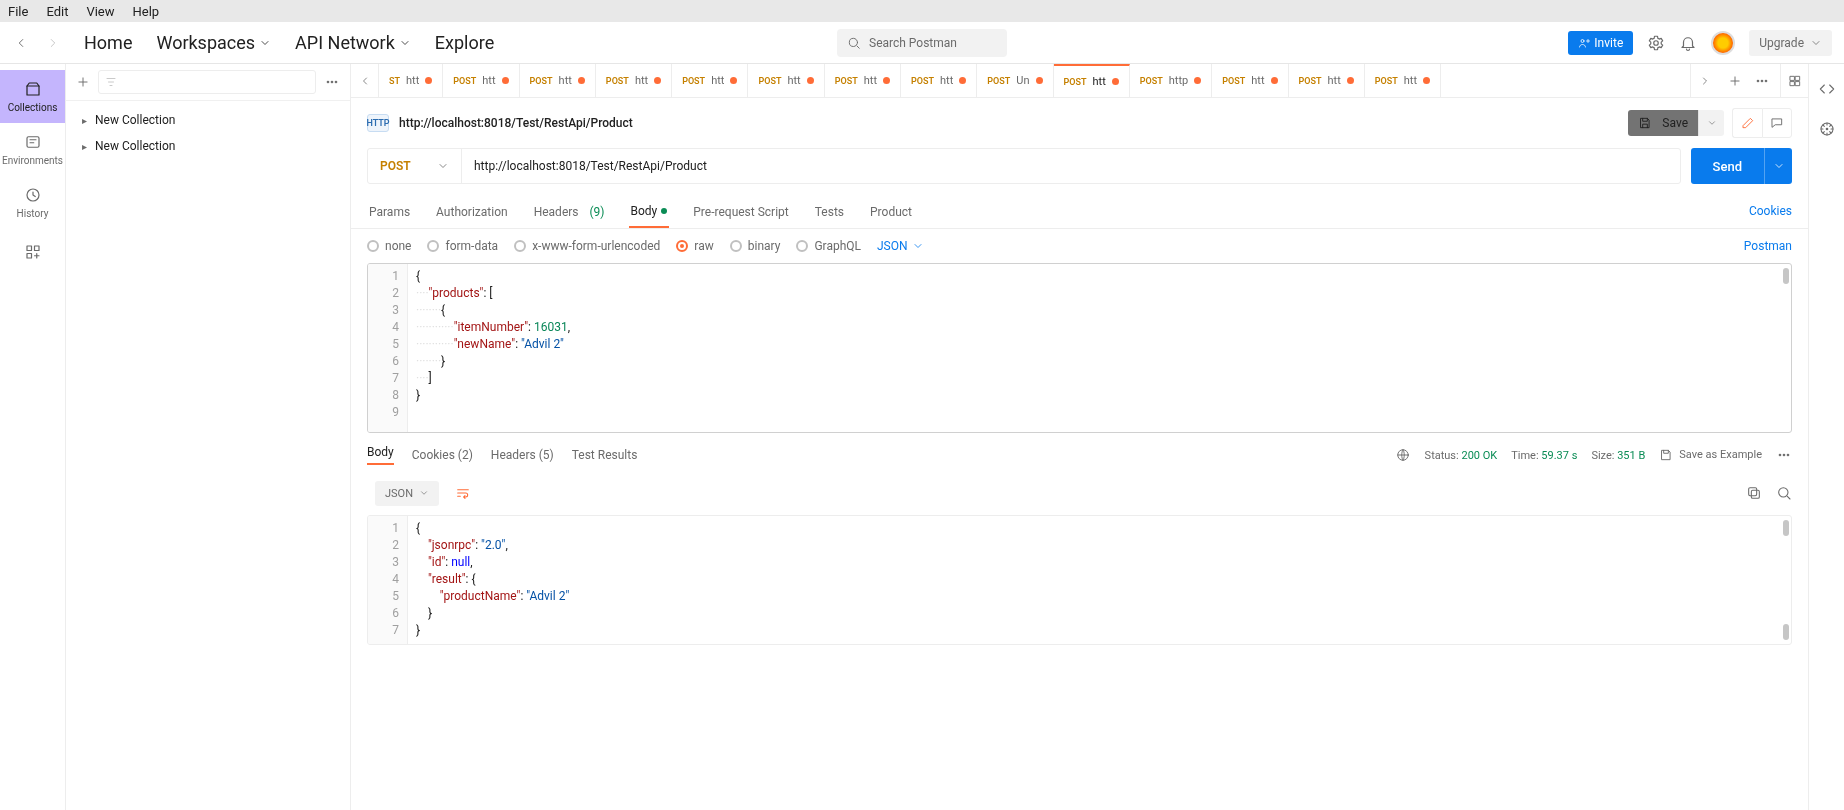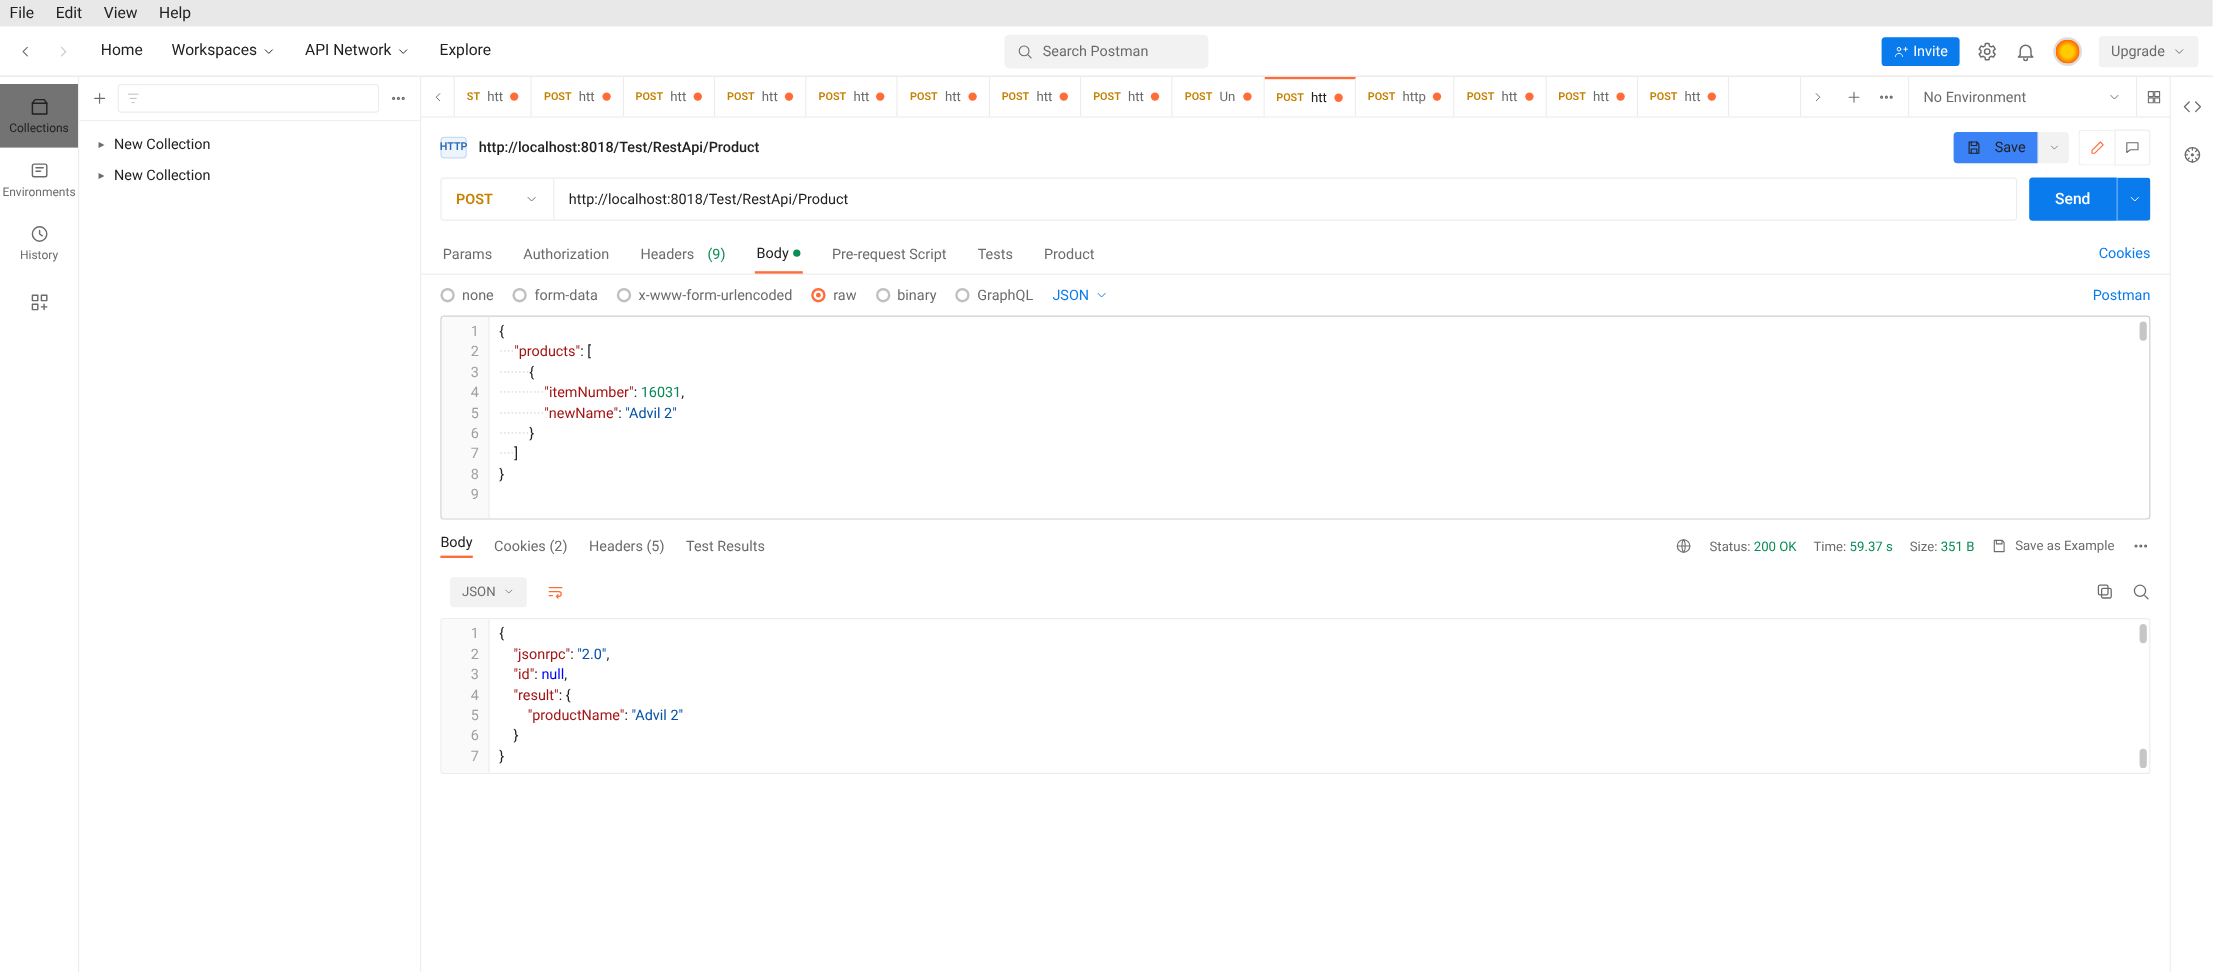--- a/index.html
+++ b/index.html
@@ -5,35 +5,35 @@
 * { margin:0; padding:0; box-sizing:border-box; font-family:-apple-system,BlinkMacSystemFont,"Segoe UI",Roboto,sans-serif; }
 body { font-size:12px; color:#212121; background:#fff; overflow:hidden; }
 
 
 .os-menu { height:22px; background:#e8e8e8; display:flex; align-items:center; padding:0 8px; gap:18px; font-size:13px; }
 .os-menu span { cursor:pointer; }
 
 
 .header { height:42px; border-bottom:1px solid #e6e6e6; display:flex; align-items:center; padding:0 12px; }
 .nav-arrows { display:flex; gap:14px; margin-right:22px; color:#6b6b6b; }
-.header-links { display:flex; gap:24px; align-items:center; color:#212121; font-size:13px; }
+.header-links { display:flex; gap:24px; align-items:center; color:#212121; font-size:18px; }
 .header-links .hl { display:flex; align-items:center; gap:4px; cursor:pointer; }
 .search-box { margin-left:auto; margin-right:auto; width:170px; height:28px; background:#f2f2f2; border-radius:4px; display:flex; align-items:center; padding:0 10px; color:#6b6b6b; gap:8px; position:absolute; left:50%; transform:translateX(-50%); }
 .header-right { margin-left:auto; display:flex; align-items:center; gap:14px; }
 .invite-btn { background:#097bed; color:#fff; border-radius:3px; padding:5px 10px; font-size:12px; display:flex; align-items:center; gap:4px; cursor:pointer; }
 .icon-btn { width:18px; height:18px; color:#6b6b6b; cursor:pointer; display:flex; align-items:center; justify-content:center; }
 .avatar { width:24px; height:24px; border-radius:50%; background:radial-gradient(circle,#ffcc00 35%,#ff6600 70%); border:2px solid #ddd; }
 .upgrade-btn { background:#f2f2f2; color:#6b6b6b; padding:6px 10px; border-radius:3px; display:flex; align-items:center; gap:6px; cursor:pointer; font-size:12px; }
 
 .body-row { display:flex; height:calc(100vh - 64px); }
 
 
 .ws-col { width:66px; border-right:1px solid #ededed; display:flex; flex-direction:column; align-items:center; padding-top:6px; font-size:10px; color:#6b6b6b; }
 .ws-item { display:flex; flex-direction:column; align-items:center; gap:4px; padding:10px 0; width:100%; cursor:pointer; }
-.ws-item.active { background:#737373; color:#212121; }
+.ws-item.active { background:#c4b5fd; color:#212121; }
 .ws-item svg { width:18px; height:18px; }
 
 
 .side-panel { width:285px; border-right:1px solid #ededed; display:flex; flex-direction:column; }
 .sp-header { display:flex; align-items:center; padding:8px 10px; gap:8px; color:#6b6b6b; }
 .sp-header .user { display:flex; align-items:center; gap:6px; font-size:12px; color:#212121; }
 .sp-buttons { margin-left:auto; display:flex; gap:4px;}
 .sp-btn { background:#f2f2f2; padding:4px 10px; border-radius:3px; font-size:11px; cursor:pointer; color:#212121; }
 .sp-tools { display:flex; align-items:center; padding:6px 10px; gap:8px; border-bottom:1px solid #f0f0f0; }
 .sp-filter { flex:1; height:24px; border:1px solid #ededed; border-radius:3px; }
@@ -50,21 +50,21 @@
 .tab.active { border-top:2px solid #ff6c37; background:#fff; color:#212121; }
 .tab .dot { width:7px; height:7px; border-radius:50%; background:#ff6c37; }
 .tab-end { display:flex; align-items:center; gap:12px; padding:0 10px; color:#6b6b6b; }
 .env-select { width:190px; border-left:1px solid #ededed; display:flex; align-items:center; padding:0 12px; color:#6b6b6b; font-size:12px; justify-content:space-between; }
 
 
 .req-title { display:flex; align-items:center; padding:10px 16px; gap:10px; }
 .req-title .http-badge { width:22px; height:18px; background:#eef4fb; border:1px solid #c7dcf2; border-radius:3px; display:flex; align-items:center; justify-content:center; color:#2b6cb0; font-size:9px; font-weight:600; }
 .req-title .title { font-size:12px; color:#212121; font-weight:500; }
 .req-title .actions { margin-left:auto; display:flex; gap:8px; align-items:center; }
-.save-btn { display:flex; align-items:center; gap:10px; background:#3b82f6; padding:6px 10px; border-radius:3px; font-size:12px; cursor:pointer; }
+.save-btn { display:flex; align-items:center; gap:10px; background:#737373; padding:6px 10px; border-radius:3px; font-size:12px; cursor:pointer; }
 .sq-btn { width:30px; height:30px; border:1px solid #ededed; border-radius:3px; display:flex; align-items:center; justify-content:center; color:#6b6b6b; cursor:pointer; }
 .save-split { display:flex; }
 .save-split .sq-btn:first-child{ border-right:none; border-radius:3px 0 0 3px; }
 .save-split .sq-btn:last-child{ border-radius:0 3px 3px 0; }
 .save-grp { display:flex; }
 .save-grp .save-btn { border-radius:3px 0 0 3px; }
 .save-grp .save-caret { width:26px; background:#f2f2f2; border-left:1px solid #e2e2e2; border-radius:0 3px 3px 0; display:flex; align-items:center; justify-content:center; color:#6b6b6b; cursor:pointer; }
 
 
 .url-row { display:flex; gap:10px; padding:0 16px 12px; }
@@ -358,26 +358,20 @@
           </svg>
         </div>
       <div class="tab-end">
         <svg viewBox="0 0 24 24" width="14" height="14">
             <path d="M12 5v14M5 12h14"></path>
           </svg>
         <svg viewBox="0 0 24 24" width="16" height="16">
             <circle cx="6" cy="12" r="1.2"></circle>
             <circle cx="12" cy="12" r="1.2"></circle>
             <circle cx="18" cy="12" r="1.2"></circle>
-          </svg>
-      </div>
-      <div class="env-select">
-        <span>No Environment</span>
-        <svg viewBox="0 0 24 24" width="12" height="12">
-            <path d="M6 9l6 6 6-6"></path>
           </svg>
       </div>
       <div class="tab-scroll-btn" style="border:none;border-left:1px solid #ededed">
           <svg viewBox="0 0 24 24" width="14" height="14">
             <rect x="4" y="4" width="7" height="7"></rect>
             <rect x="13" y="4" width="7" height="7"></rect>
             <rect x="4" y="13" width="7" height="7"></rect>
             <rect x="13" y="13" width="7" height="7"></rect>
           </svg>
         </div>

